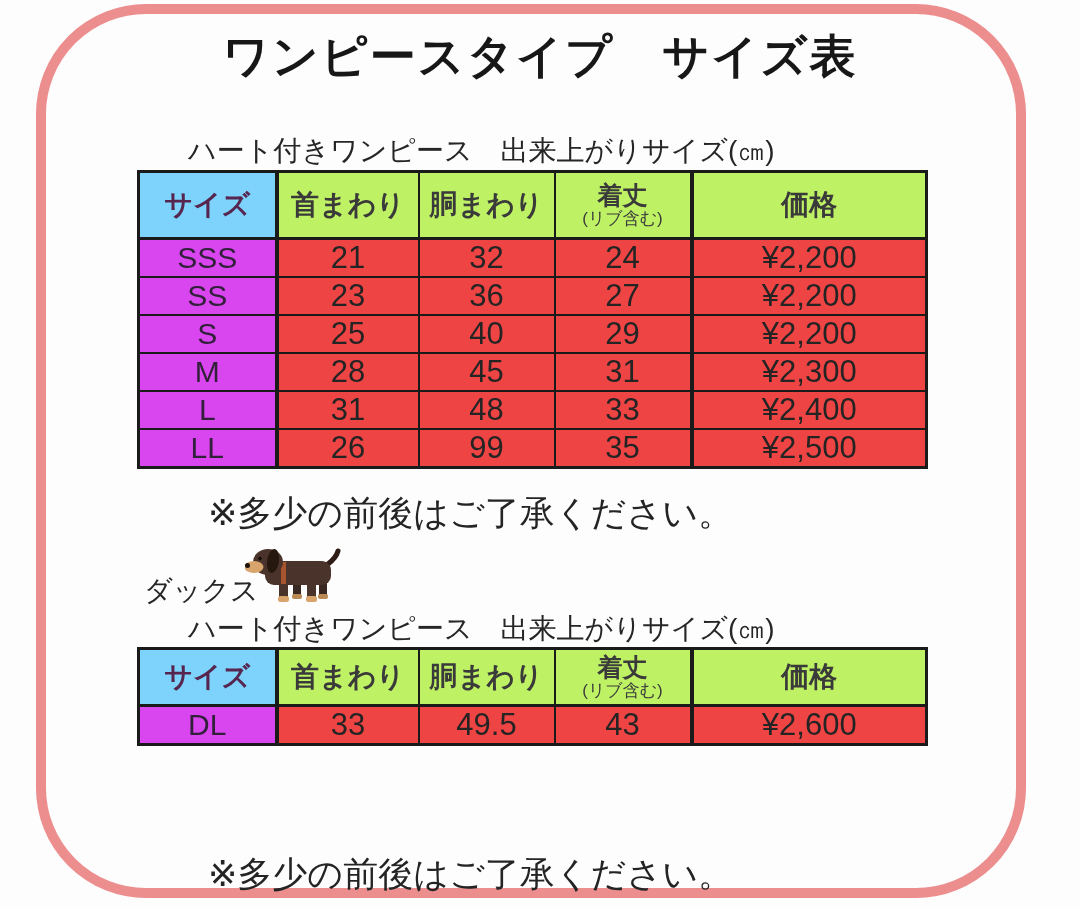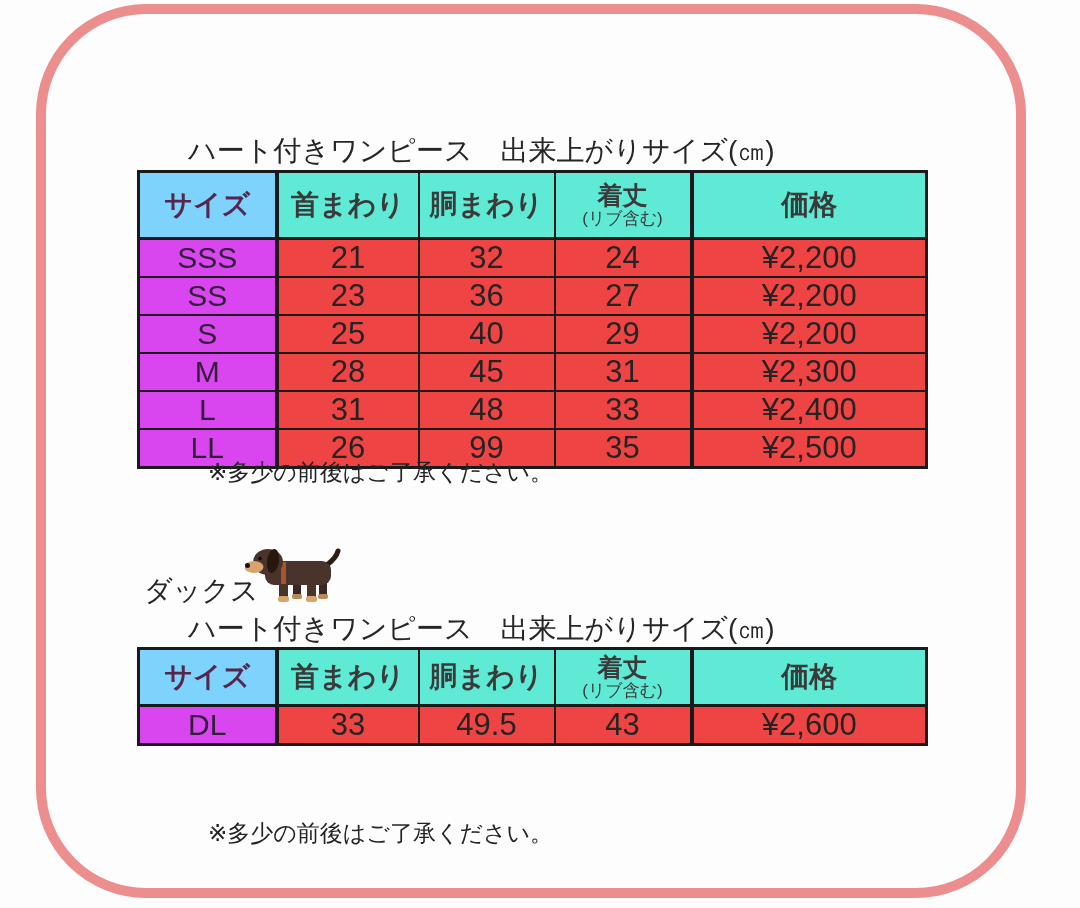--- a/index.html
+++ b/index.html
@@ -68,21 +68,21 @@
     vertical-align:middle;
     padding:0;
     overflow:hidden;
   }
   
   table.sizes th:nth-child(2), table.sizes td:nth-child(2){border-left-width:4px;}
   table.sizes th:nth-child(5), table.sizes td:nth-child(5){border-left-width:4px;}
   table.sizes thead th{border-bottom-width:3px;}
   
   table.sizes thead th{
-    background:#5eead4;
+    background:#bef264;
     font-size:28px;
     font-weight:600;
     color:#3a3a3a;
   }
   table.t1 thead th{height:64px;}
   table.t2 thead th{height:54px;}
   table.sizes thead th.size-h{
     background:#7dd3fc;
     color:#57264f;
   }
@@ -97,34 +97,36 @@
     color:#242424;
   }
   table.sizes tbody td.size-c{
     background:#d946ef;
     color:#32203a;
     font-size:30px;
   }
   .note{
     position:absolute;
     left:208px;
-    font-size:23px;
+    font-size:35px;
     color:#242424;
     white-space:nowrap;
+    margin-top:33px;
   }
   .note.n1{top:457px;}
   .note.n2{top:818px;}
 </style>
 </head>
 <body>
 
 <div class="page">
 
   <div class="frame"></div>
 
+  <h1 class="title">ワンピースタイプ　サイズ表</h1>
 
   <div class="caption c1">ハート付きワンピース　出来上がりサイズ(㎝)</div>
 
   <table class="sizes t1">
     <colgroup>
       <col style="width:138px">
         <col style="width:142px">
         <col style="width:136px">
         <col style="width:137px">
         <col style="width:235px">

